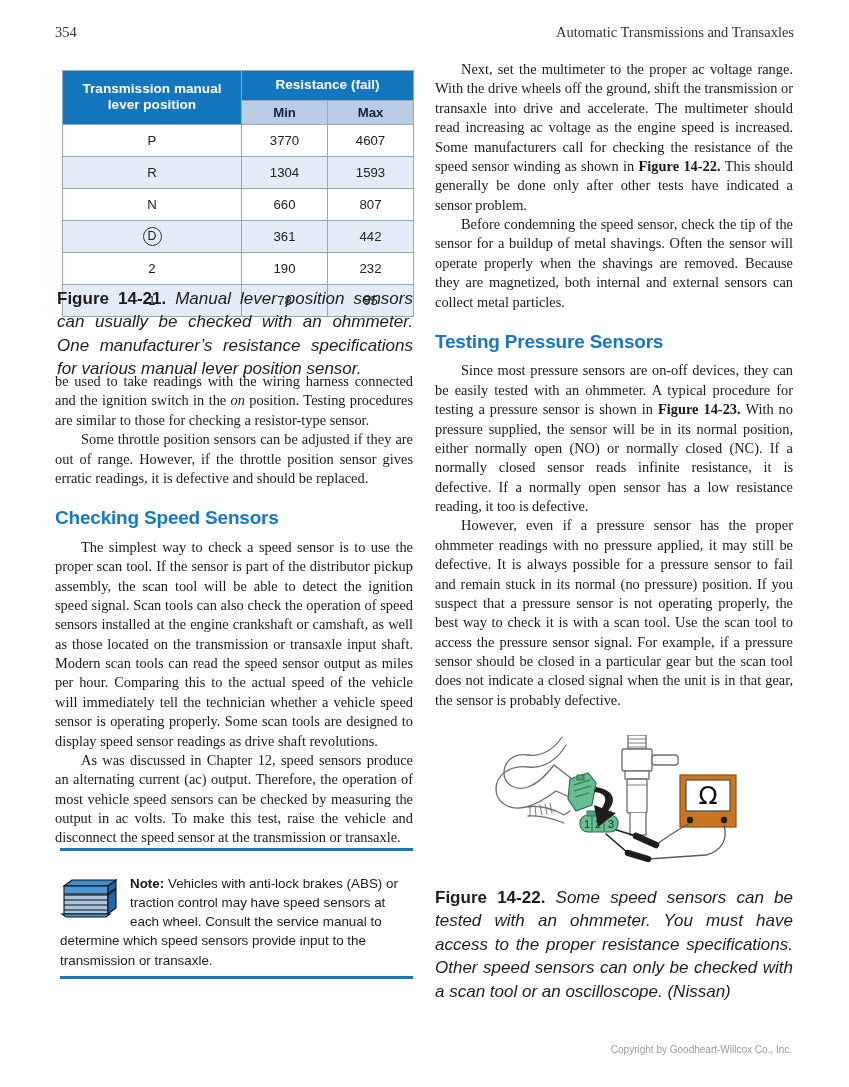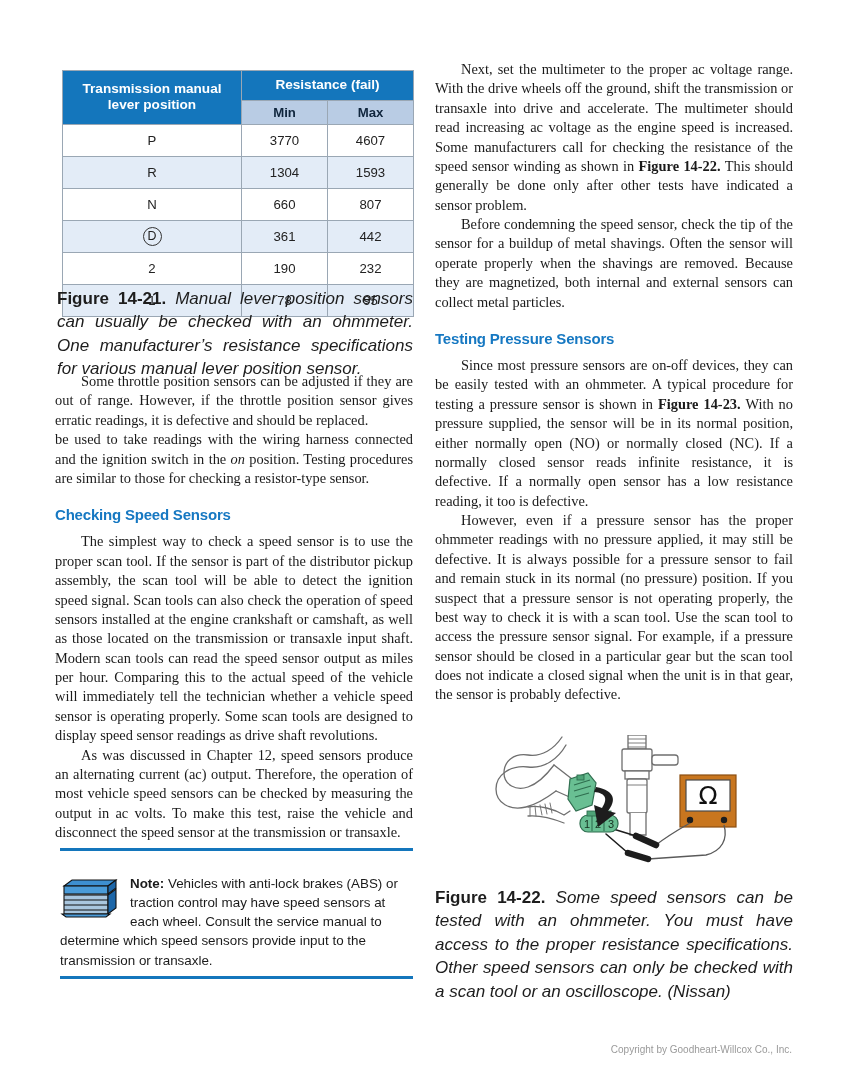--- a/index.html
+++ b/index.html
@@ -58,21 +58,21 @@
   .col-right { left: 435px; top: 60px; width: 358px; }
 
   p.body {
     margin: 0;
     text-indent: 26px;
   }
   p.body.cont { text-indent: 0; }
 
   h2.section {
     font-family: "Liberation Sans", sans-serif;
-    font-size: 15px;
+    font-size: 19px;
     font-weight: bold;
     color: #1678c2;
     margin: 17px 0 7px 0;
     letter-spacing: -0.2px;
   }
 
   em.it { font-style: italic; }
   b.bd  { font-weight: bold; }
 
   
@@ -204,20 +204,24 @@
     font-family: "Liberation Sans", sans-serif;
     font-size: 10px;
     color: #9a9a9a;
   }
 </style>
 </head>
 <body>
 
 <div class="page">
 
+  <div class="runhead">
+    <span class="folio">354</span>
+    <span class="chapter-title">Automatic Transmissions and Transaxles</span>
+  </div>
 
   <div class="table-wrap">
     <table class="spec">
       <colgroup>
         <col style="width:179px">
         <col style="width:86px">
         <col style="width:86px">
       </colgroup>
       <thead>
         <tr>
@@ -268,23 +272,23 @@
       </tbody>
     </table>
   </div>
 
   <div class="caption cap-1421">
     <span class="lead">Figure 14-21.</span>
     <span>Manual lever position sensors can usually be checked with an ohmmeter. One manufacturer’s resistance specifications for various manual lever position sensor.</span>
   </div>
 
   <div class="col col-left" style="top:372px;">
+    <p class="body cont"><span>be used to take readings with the wiring harness connected and the ignition switch in the </span><em class="it">on</em><span> position. Testing procedures are similar to those for checking a resistor-type sensor.</span></p>
+
     <p class="body">Some throttle position sensors can be adjusted if they are out of range. However, if the throttle position sensor gives erratic readings, it is defective and should be replaced.</p>
-
-    <p class="body cont"><span>be used to take readings with the wiring harness connected and the ignition switch in the </span><em class="it">on</em><span> position. Testing procedures are similar to those for checking a resistor-type sensor.</span></p>
 
     <h2 class="section">Checking Speed Sensors</h2>
 
     <p class="body">The simplest way to check a speed sensor is to use the proper scan tool. If the sensor is part of the distributor pickup assembly, the scan tool will be able to detect the ignition speed signal. Scan tools can also check the operation of speed sensors installed at the engine crankshaft or camshaft, as well as those located on the transmission or transaxle input shaft. Modern scan tools can read the speed sensor output as miles per hour. Comparing this to the actual speed of the vehicle will immediately tell the technician whether a vehicle speed sensor is operating properly. Some scan tools are designed to display speed sensor readings as drive shaft revolutions.</p>
 
     <p class="body">As was discussed in Chapter 12, speed sensors produce an alternating current (ac) output. Therefore, the operation of most vehicle speed sensors can be checked by measuring the output in ac volts. To make this test, raise the vehicle and disconnect the speed sensor at the transmission or transaxle.</p>
   </div>
 
   <div class="notebox">
     <div class="note-rule"></div>

